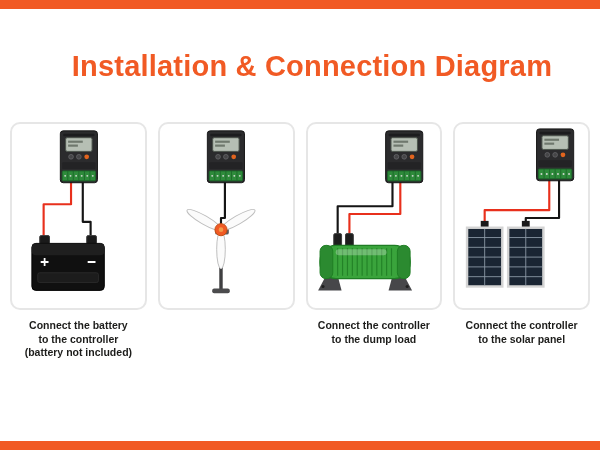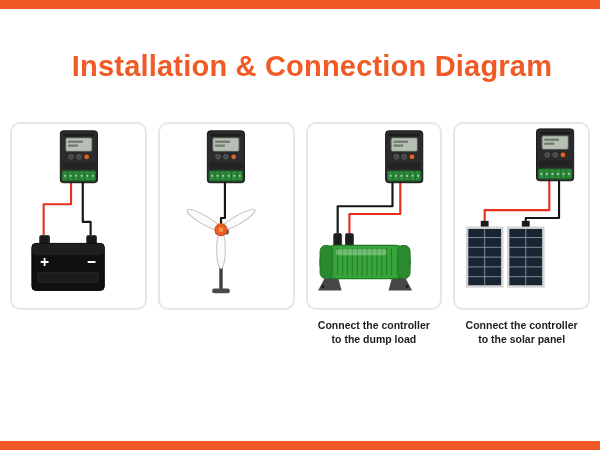--- a/index.html
+++ b/index.html
@@ -95,20 +95,23 @@
           <rect x="8" y="0" width="10" height="9" rx="1.5" fill="#1A1A1A" stroke="#3C3C3C"></rect>
           <rect x="56" y="0" width="10" height="9" rx="1.5" fill="#1A1A1A" stroke="#3C3C3C"></rect>
           <rect x="0" y="8" width="74" height="48" rx="4" fill="#101010" stroke="#000000"></rect>
           <rect x="0" y="8" width="74" height="12" rx="4" fill="#1F1F1F"></rect>
           <path d="M9 27 H17 M13 23 V31" stroke="#FFFFFF" stroke-width="1.8"></path>
           <path d="M57 27 H65" stroke="#FFFFFF" stroke-width="1.8"></path>
           <rect x="6" y="38" width="62" height="10" rx="2" fill="#1C1C1C" stroke="#2E2E2E" stroke-width="0.8"></rect>
         </g>
       </svg>
     </div>
+    <div class="caption">Connect the battery
+to the controller
+(battery not included)</div>
   </div>
 
   <div class="panel">
     <div class="card">
       <svg viewBox="0 0 135 188">
         <path class="wire wire-black" d="M66 52 V96 H62 V110"></path>
         <use href="#ctrl" x="47" y="6" width="40" height="56"></use>
         <g>
           <path d="M62 113 L62 170" stroke="#3F3F41" stroke-width="3.5" stroke-linecap="round"></path>
           <rect x="53" y="168" width="18" height="5" rx="2" fill="#4B4B4D"></rect>

